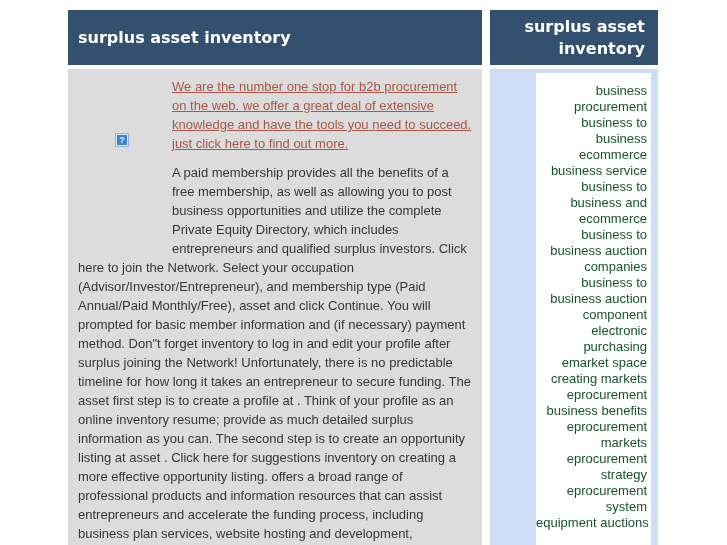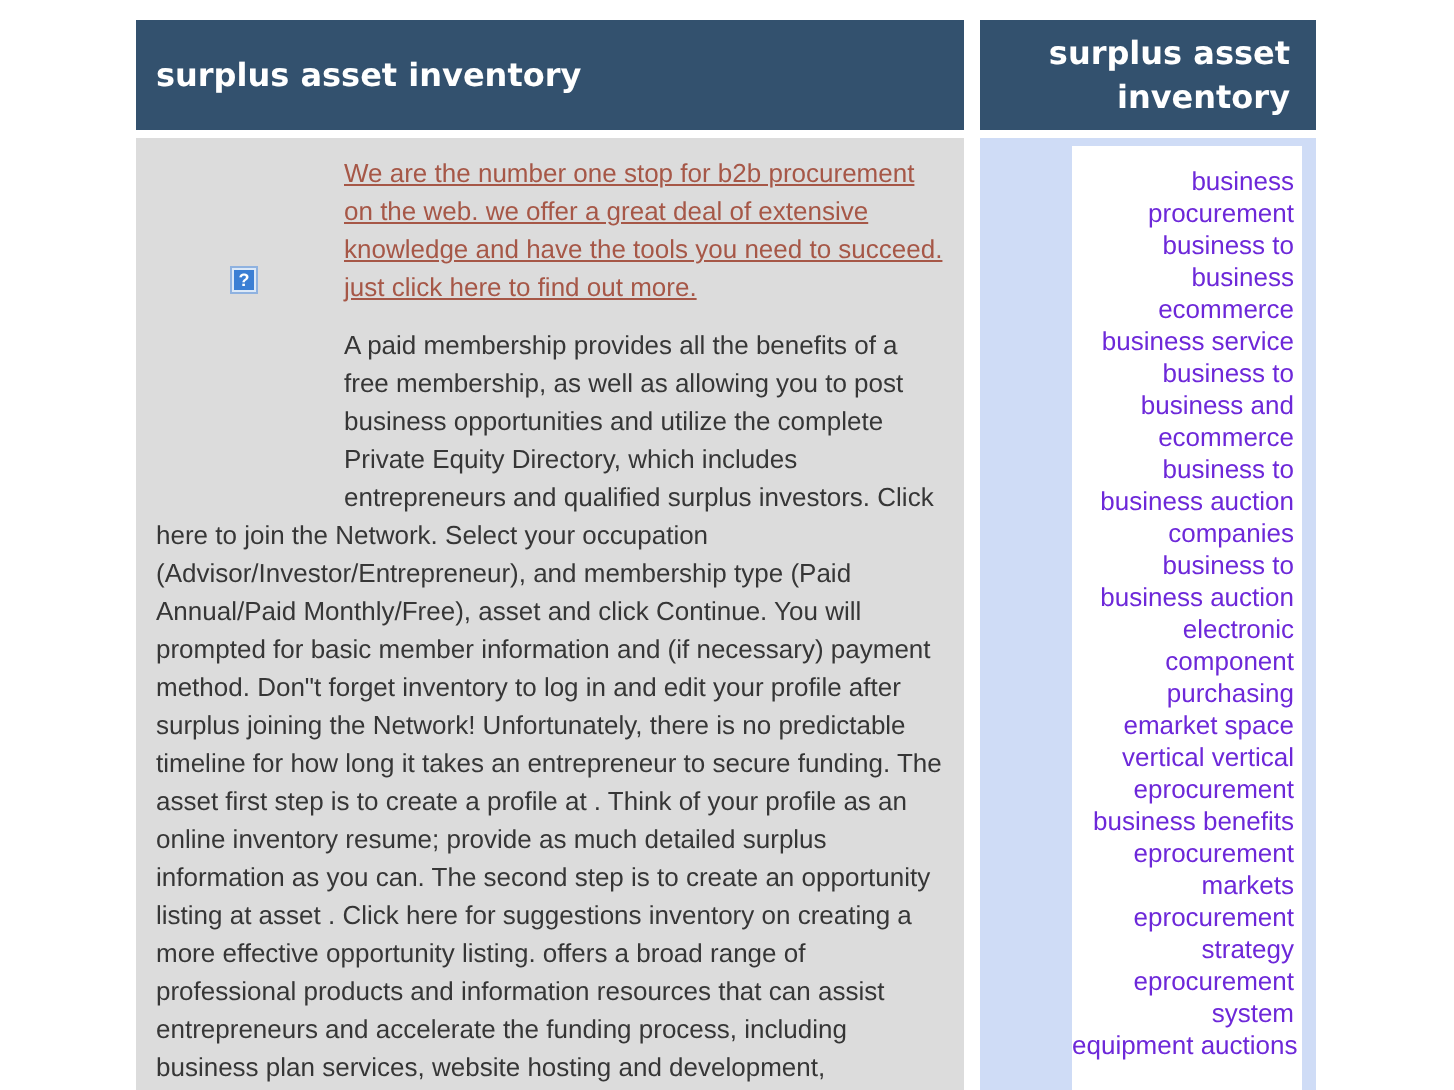--- a/index.html
+++ b/index.html
@@ -79,21 +79,21 @@
   }
   .linkbox {
     background: #ffffff;
     min-height: 616px;
     box-sizing: border-box;
     padding: 10px 4px 0 0;
     text-align: right;
   }
   .side-link {
     display: block;
-    color: #6d28d9;
+    color: #14532d;
     font-size: 13px;
     line-height: 16px;
     white-space: nowrap;
     text-decoration: none;
     cursor: pointer;
   }
 </style>
 </head>
 <body>
 
@@ -124,25 +124,25 @@
         <a class="side-link">ecommerce</a>
         <a class="side-link">business service</a>
         <a class="side-link">business to</a>
         <a class="side-link">business and</a>
         <a class="side-link">ecommerce</a>
         <a class="side-link">business to</a>
         <a class="side-link">business auction</a>
         <a class="side-link">companies</a>
         <a class="side-link">business to</a>
         <a class="side-link">business auction</a>
+        <a class="side-link">component</a>
         <a class="side-link">electronic</a>
-        <a class="side-link">component</a>
         <a class="side-link">purchasing</a>
         <a class="side-link">emarket space</a>
-        <a class="side-link">vertical vertical</a>
+        <a class="side-link">creating markets</a>
         <a class="side-link">eprocurement</a>
         <a class="side-link">business benefits</a>
         <a class="side-link">eprocurement</a>
         <a class="side-link">markets</a>
         <a class="side-link">eprocurement</a>
         <a class="side-link">strategy</a>
         <a class="side-link">eprocurement</a>
         <a class="side-link">system</a>
         <a class="side-link">equipment auctions</a>
       </div>

